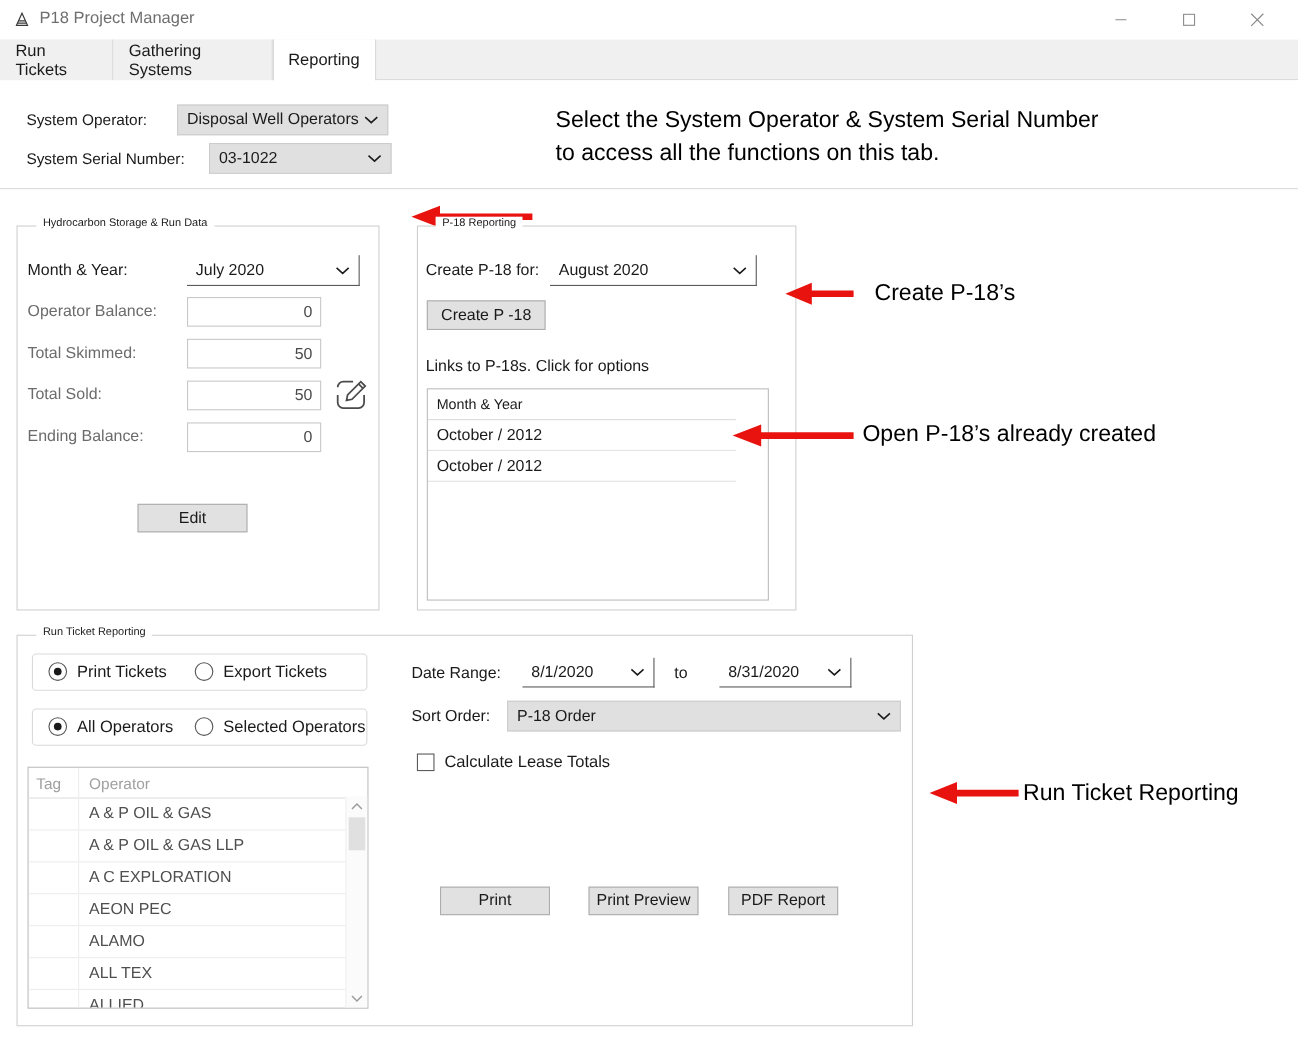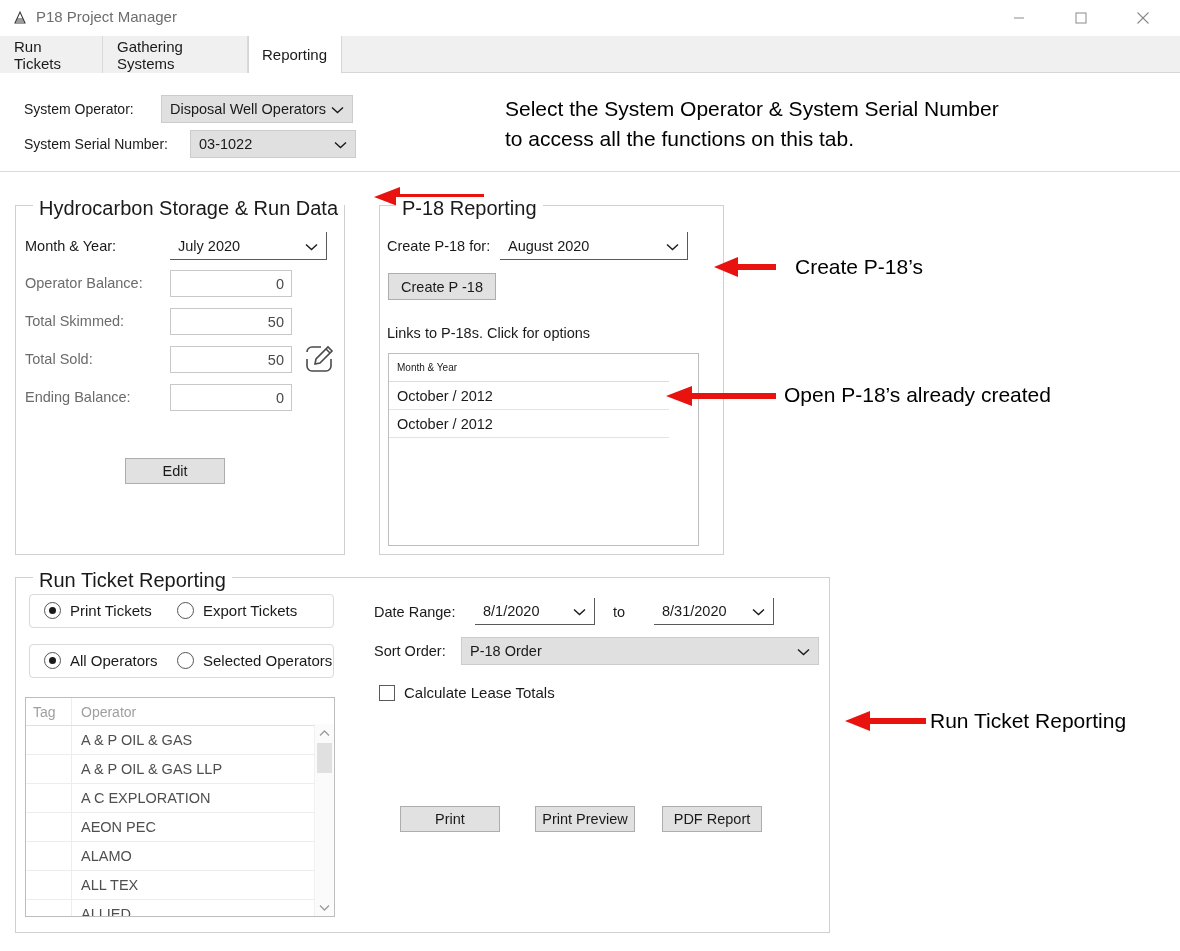--- a/index.html
+++ b/index.html
@@ -93,21 +93,21 @@
 
   
   .groupbox {
     position: absolute;
     border: 1px solid #d0d0d0;
   }
   .group-legend {
     position: absolute;
     background: #ffffff;
     padding: 0 6px;
-    font-size: 20px; color: #1a1a1a;
+    font-size: 10px; color: #1a1a1a;
     white-space: nowrap;
   }
 
   .fld-label {
     position: absolute; font-size: 14.5px; color: #6b6b6b; white-space: nowrap;
   }
   .fld-label.dark { color: #1a1a1a; }
 
   .textbox {
     position: absolute;
@@ -130,21 +130,21 @@
   
   .listbox {
     position: absolute;
     background: #ffffff;
     border: 1px solid #bdbdbd;
     overflow: hidden;
   }
   .grid-head {
     position: absolute; left: 0; top: 0;
     display: flex; align-items: center;
-    font-size: 10px; color: #1a1a1a;
+    font-size: 13px; color: #1a1a1a;
     border-bottom: 1px solid #dcdcdc;
     text-align: center;
   }
   .grid-row {
     position: absolute; left: 0;
     display: flex; align-items: center;
     font-size: 14.5px; color: #1a1a1a;
     border-bottom: 1px solid #e3e3e3;
   }
 

